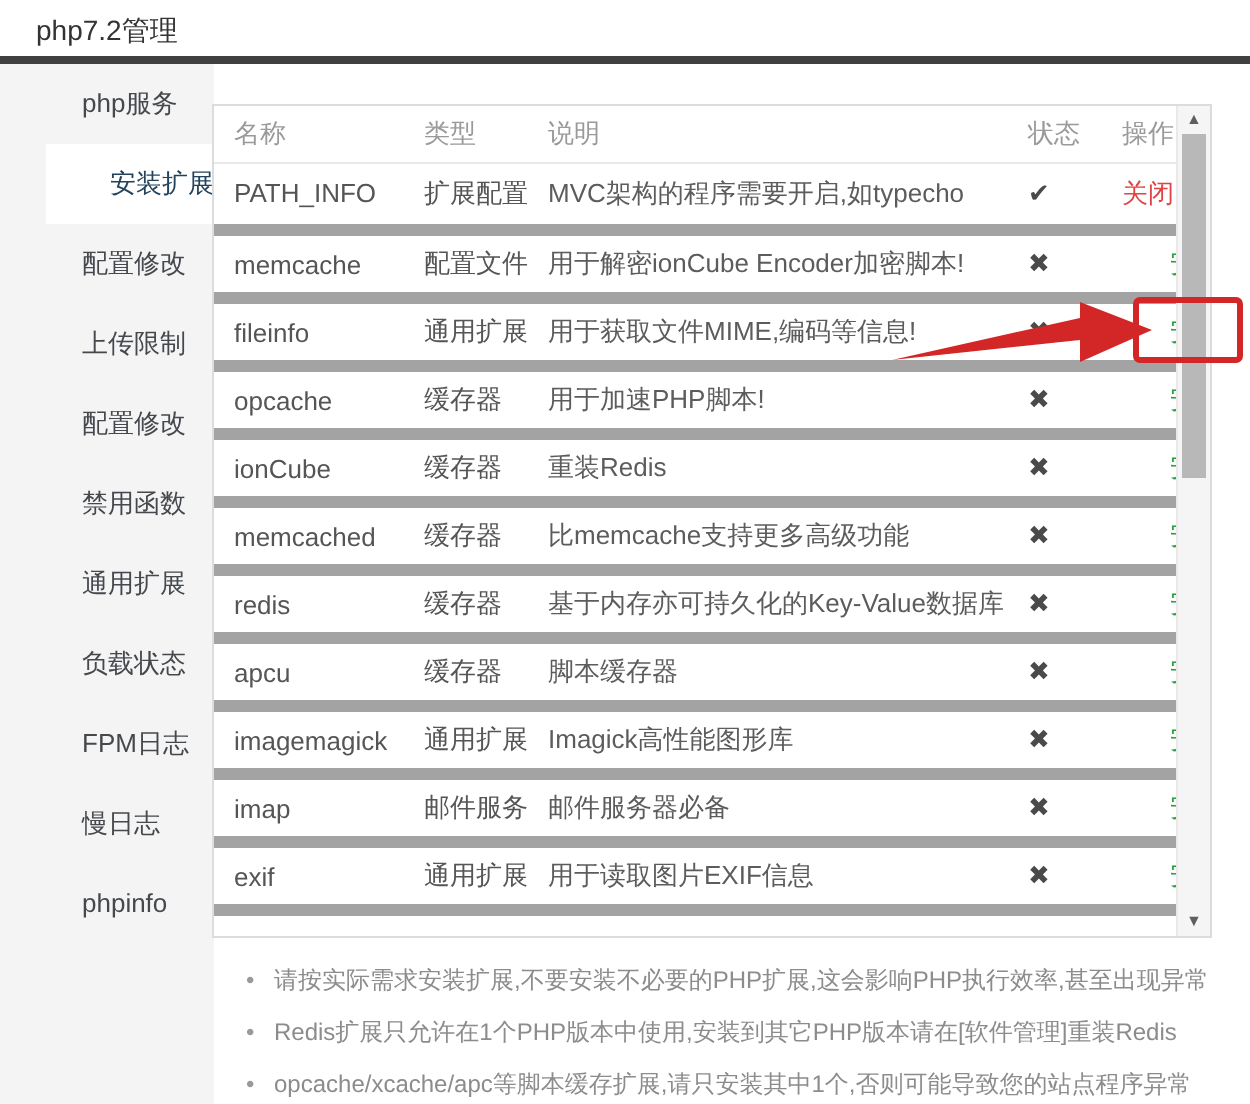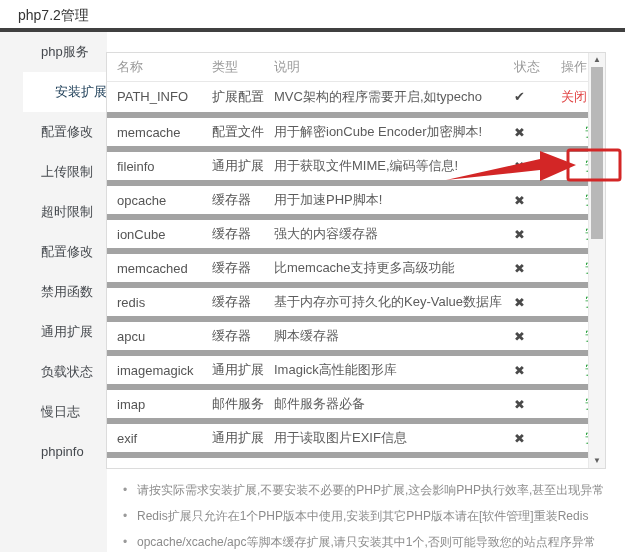--- a/index.html
+++ b/index.html
@@ -55,25 +55,25 @@
 
   <div class="titlebar">
     <span class="ttl">php7.2管理</span>
   </div>
 
   <div class="sidebar">
       <div class="side-item">php服务</div>
       <div class="side-item active">安装扩展</div>
       <div class="side-item">配置修改</div>
       <div class="side-item">上传限制</div>
-      <div class="side-item">超时限制</div>
       <div class="side-item">配置修改</div>
       <div class="side-item">禁用函数</div>
       <div class="side-item">通用扩展</div>
       <div class="side-item">负载状态</div>
+      <div class="side-item">FPM日志</div>
       <div class="side-item">慢日志</div>
       <div class="side-item">phpinfo</div>
     </div>
 
   <div class="table-wrap">
     <table>
       <colgroup>
         <col style="width:95px">
           <col style="width:62px">
           <col style="width:240px">
@@ -114,21 +114,21 @@
           <tr>
             <td class="c-name">opcache</td>
             <td class="c-type">缓存器</td>
             <td class="c-desc">用于加速PHP脚本!</td>
             <td class="c-status"><span class="st-disabled">✖</span></td>
             <td class="c-action"><a class="act-install">安装</a></td>
           </tr>
           <tr>
             <td class="c-name">ionCube</td>
             <td class="c-type">缓存器</td>
-            <td class="c-desc">强大的内容缓存器</td>
+            <td class="c-desc">重装Redis</td>
             <td class="c-status"><span class="st-disabled">✖</span></td>
             <td class="c-action"><a class="act-install">安装</a></td>
           </tr>
           <tr>
             <td class="c-name">memcached</td>
             <td class="c-type">缓存器</td>
             <td class="c-desc">比memcache支持更多高级功能</td>
             <td class="c-status"><span class="st-disabled">✖</span></td>
             <td class="c-action"><a class="act-install">安装</a></td>
           </tr>

